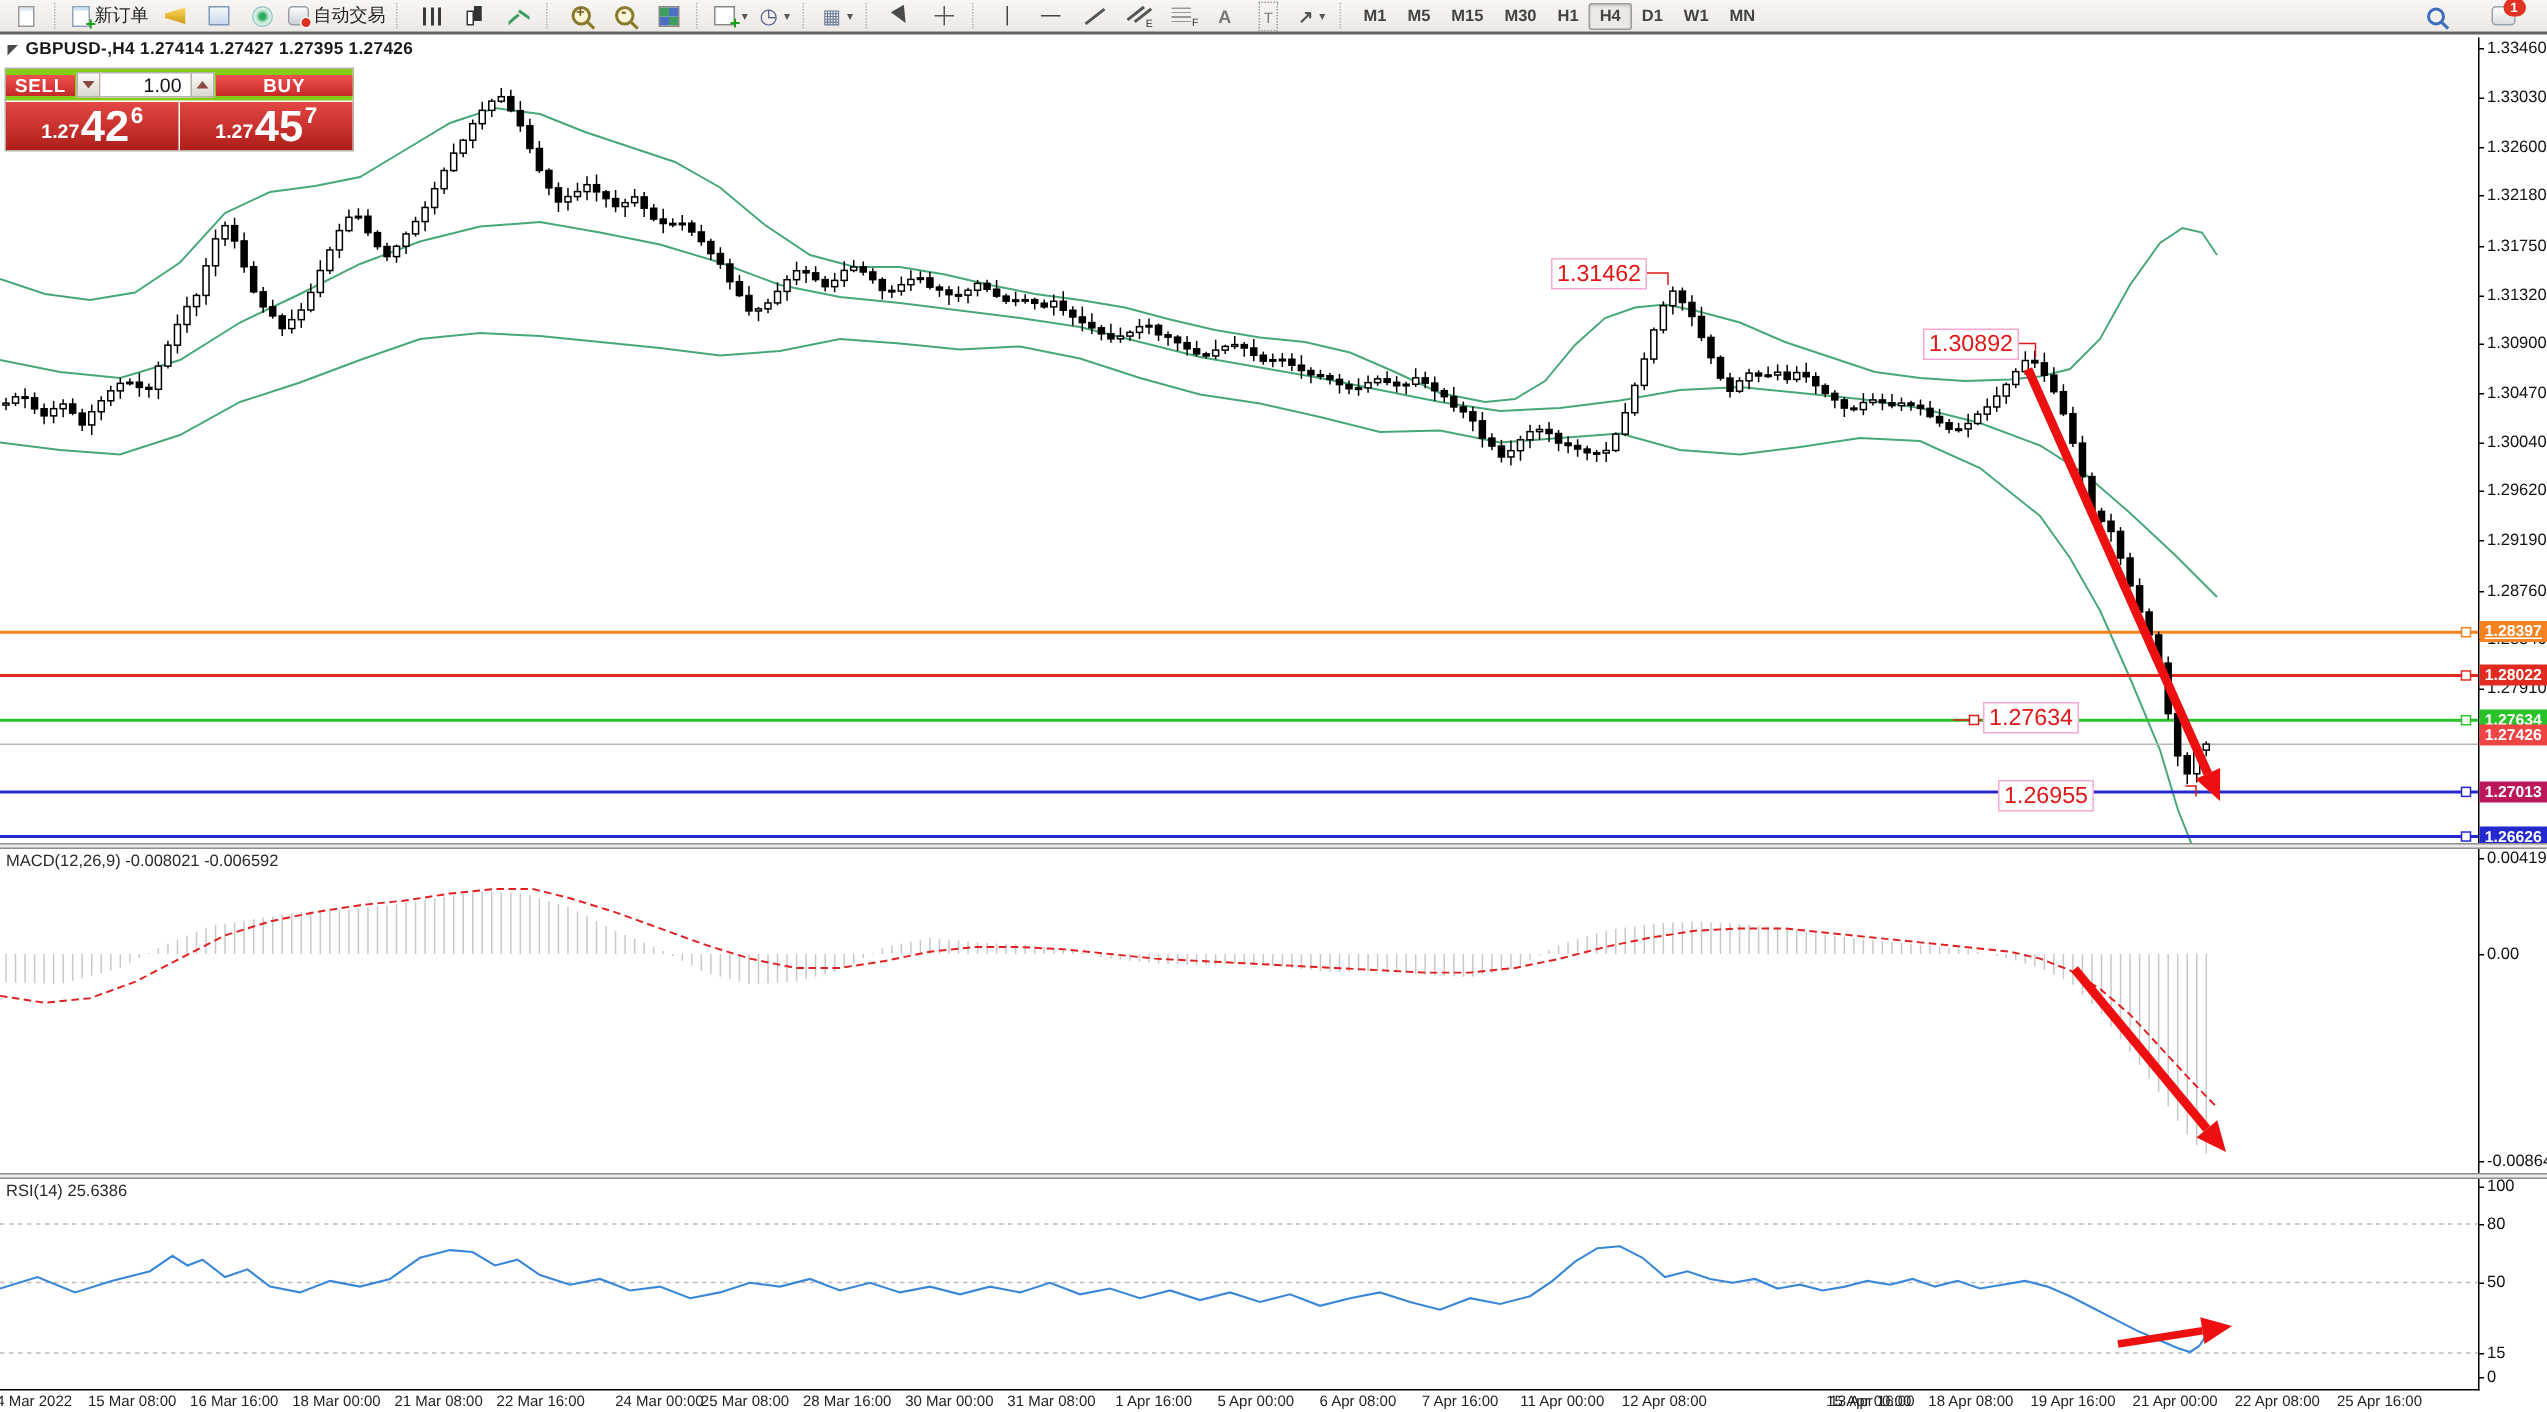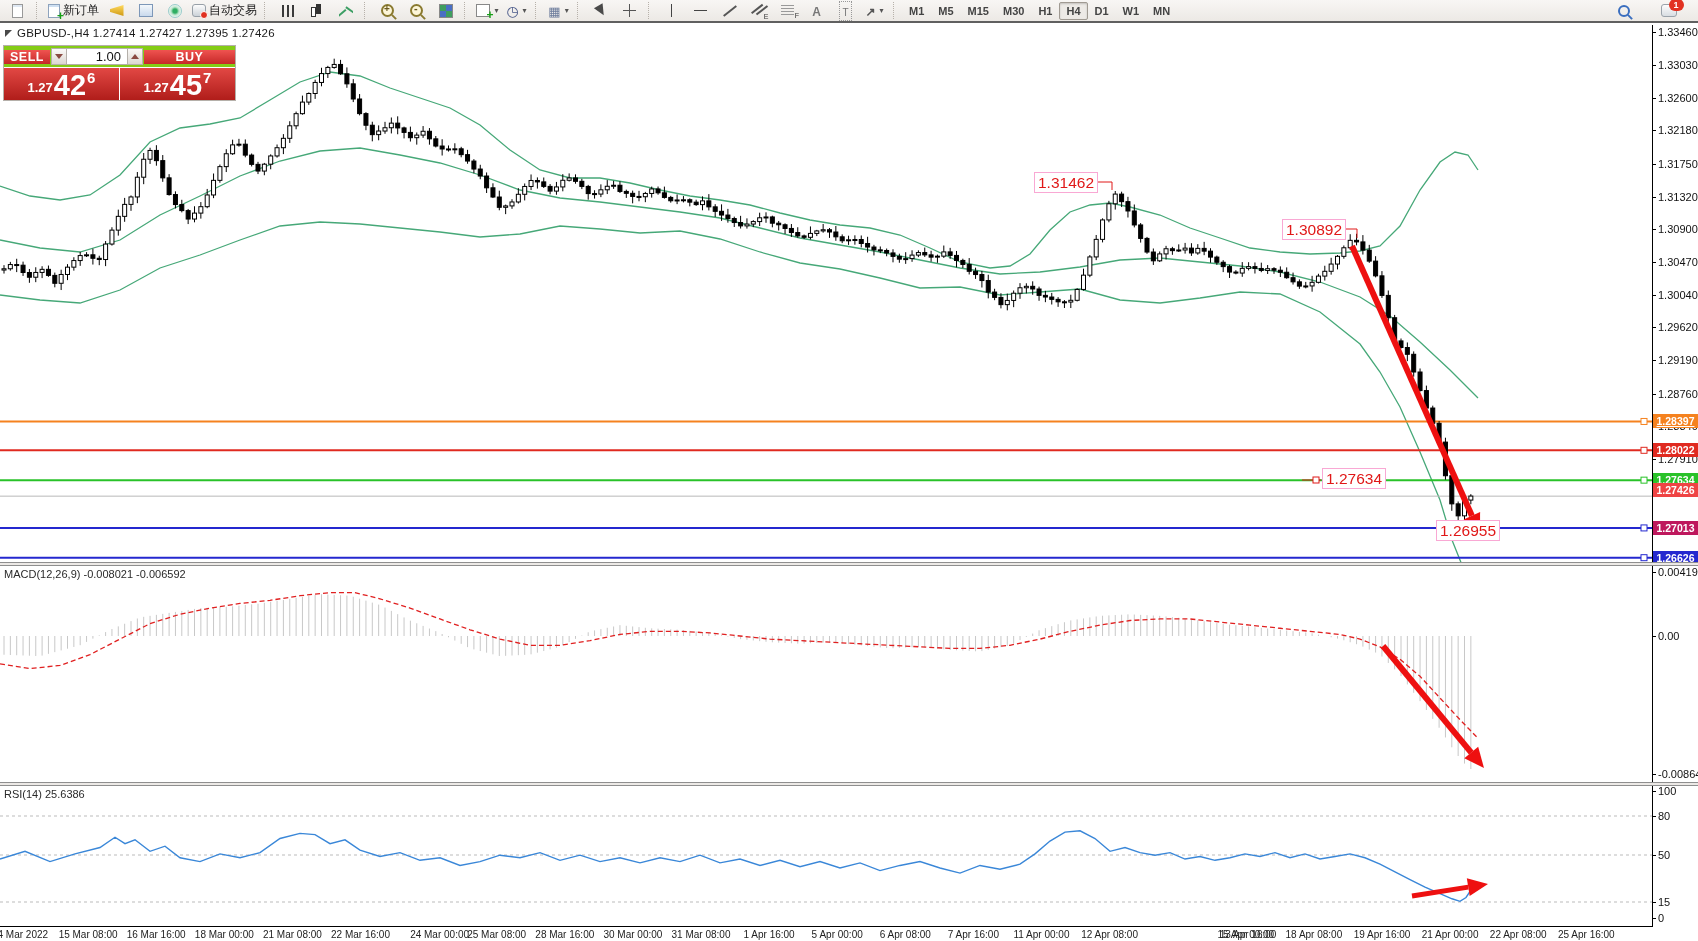--- a/index.html
+++ b/index.html
@@ -60,21 +60,21 @@
   .i-search::after{content:"";position:absolute;width:6px;height:2px;background:#3a6ebf;transform:rotate(45deg);right:-5px;bottom:-3px;}
   .i-chat{width:14px;height:11px;background:linear-gradient(#fdfdfd,#d8dde2);border:1px solid #9aa2aa;border-radius:3px;}
   .nbadge{position:absolute;top:-6px;right:-8px;min-width:11px;height:12px;border-radius:7px;background:#e23222;
           color:#fff;font-size:9px;font-weight:bold;display:flex;align-items:center;justify-content:center;padding:0 2px;}
   .tf{font-size:11px;font-weight:bold;color:#444;padding:2px 6px;border:1px solid transparent;border-radius:2px;}
   .tf.active{background:#edeae6;border:1px solid #a09a92;box-shadow:inset 0 1px 2px rgba(0,0,0,.18);}
   #tb-right{margin-left:auto;display:flex;align-items:center;gap:16px;margin-right:12px;}
   
   #symbol-line{position:absolute;top:27px;left:5px;display:flex;align-items:center;gap:5px;z-index:6;}
   #symbol-line .corner{width:0;height:0;border-top:7px solid #4a4a4a;border-right:7px solid transparent;}
-  #symbol-line .txt{font-size:11.5px;font-weight:normal;color:#1a1a1a;letter-spacing:.2px;text-align:right;}
+  #symbol-line .txt{font-size:11.5px;font-weight:bold;color:#1a1a1a;letter-spacing:.2px;text-align:right;}
   #axis-col{position:absolute;left:1652px;top:25px;width:46px;height:902px;background:#fff;border-left:1px solid #000;z-index:4;}
   .ptick{position:absolute;left:1658px;font-size:11px;color:#111;z-index:4;}
   .tickmark{position:absolute;left:1652px;width:4px;height:1px;background:#000;z-index:4;}
   .pbadge{position:absolute;left:1653px;width:45px;height:14px;color:#fff;font-size:10.5px;font-weight:bold;
           display:flex;align-items:center;justify-content:center;z-index:5;}
   .hsep{position:absolute;left:0;width:1698px;height:4px;background:#ece9e6;border-top:1px solid #8f8f8f;border-bottom:1px solid #8f8f8f;box-sizing:border-box;z-index:6;}
   .indlabel{position:absolute;left:4px;font-size:11px;color:#2a2a2a;z-index:6;white-space:nowrap;}
   .anno{position:absolute;border:1px solid #f9a8d4;color:#e01818;background:#fff;font-size:15.5px;
         line-height:19px;padding:0 3px;z-index:7;white-space:nowrap;}
   .datelbl{position:absolute;top:929px;font-size:10px;color:#222;transform:translateX(-50%);white-space:nowrap;z-index:3;}
@@ -1039,21 +1039,21 @@
     <div class="ptick" style="top: 912px;">0</div>
     <div class="pbadge" style="top: 414.462px; background: rgb(245, 130, 31); text-decoration: underline;">1.28397</div>
     <div class="pbadge" style="top: 443.308px; background: rgb(224, 42, 32);">1.28022</div>
     <div class="pbadge" style="top: 473.154px; background: rgb(41, 194, 41);">1.27634</div>
     <div class="pbadge" style="top: 483px; background: #ef4444;">1.27426</div>
     <div class="pbadge" style="top: 520.923px; background: #be185d;">1.27013</div>
     <div class="pbadge" style="top: 550.692px; background: rgb(36, 40, 207);">1.26626</div>
     <div class="anno" style="left: 1034px; top: 172px;">1.31462</div>
     <div class="anno" style="left: 1282px; top: 219px;">1.30892</div>
     <div class="anno" style="left: 1322px; top: 468px;">1.27634</div>
-    <div class="anno" style="left: 1436px; top: 520px;">1.26955</div>
+    <div class="anno" style="left: 1332px; top: 520px;">1.26955</div>
     <div class="datelbl" style="left: 20px;">14 Mar 2022</div>
     <div class="datelbl" style="left: 88.1px;">15 Mar 08:00</div>
     <div class="datelbl" style="left: 156.2px;">16 Mar 16:00</div>
     <div class="datelbl" style="left: 224.3px;">18 Mar 00:00</div>
     <div class="datelbl" style="left: 292.4px;">21 Mar 08:00</div>
     <div class="datelbl" style="left: 360.5px;">22 Mar 16:00</div>
     <div class="datelbl" style="left: 428.6px; margin-left: 11px;">24 Mar 00:00</div>
     <div class="datelbl" style="left: 496.7px;">25 Mar 08:00</div>
     <div class="datelbl" style="left: 564.8px;">28 Mar 16:00</div>
     <div class="datelbl" style="left: 632.9px;">30 Mar 00:00</div>

